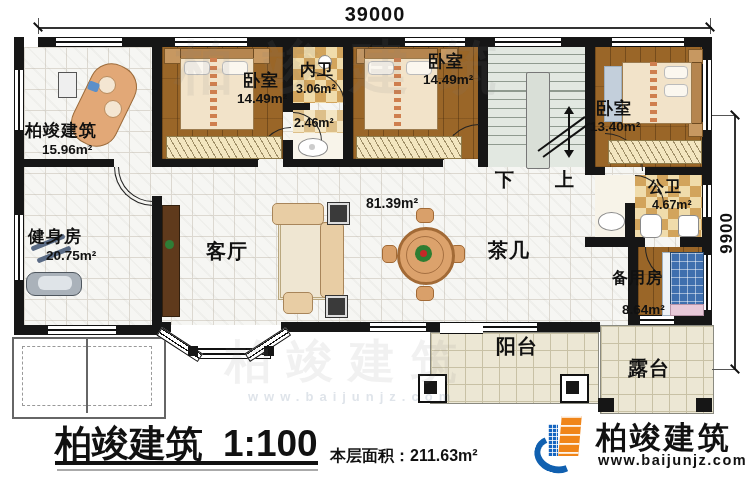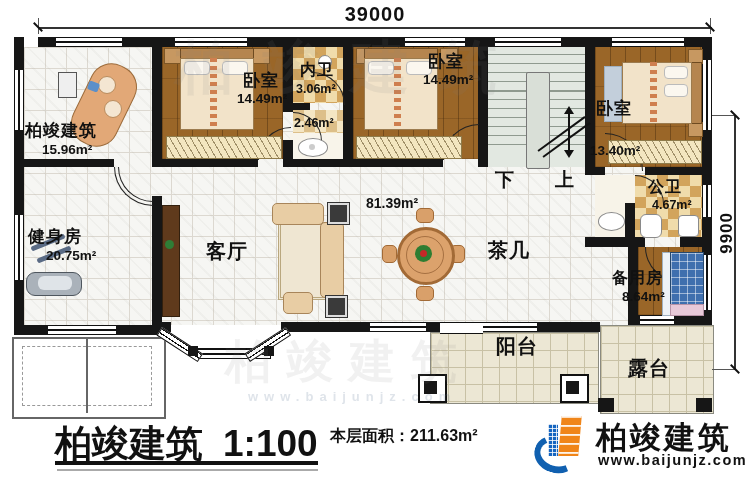--- a/index.html
+++ b/index.html
@@ -221,28 +221,28 @@
   <div class="abs lbl" style="left:28px;top:228px;">健身房</div>
   <div class="abs area" style="left:46px;top:249px;">20.75m²</div>
   <div class="abs lbl" style="left:243px;top:72px;">卧室</div>
   <div class="abs area" style="left:237px;top:92px;">14.49m²</div>
   <div class="abs lbl" style="left:300px;top:62px;font-size:16px;">内卫</div>
   <div class="abs area" style="left:296px;top:83px;font-size:12.5px;">3.06m²</div>
   <div class="abs area" style="left:294px;top:117px;font-size:12.5px;">2.46m²</div>
   <div class="abs lbl" style="left:428px;top:53px;">卧室</div>
   <div class="abs area" style="left:423px;top:73px;">14.49m²</div>
   <div class="abs lbl" style="left:596px;top:100px;">卧室</div>
-  <div class="abs area" style="left:590px;top:120px;margin-top:24px;">13.40m²</div>
+  <div class="abs area" style="left:590px;top:120px;">13.40m²</div>
   <div class="abs lbl" style="left:648px;top:179px;font-size:16px;">公卫</div>
   <div class="abs area" style="left:652px;top:199px;font-size:12.5px;">4.67m²</div>
   <div class="abs lbl big" style="left:206px;top:241px;">客厅</div>
   <div class="abs lbl big" style="left:488px;top:240px;">茶几</div>
   <div class="abs area" style="left:366px;top:196px;font-size:14px;">81.39m²</div>
   <div class="abs lbl" style="left:612px;top:270px;font-size:16px;">备用房</div>
-  <div class="abs area" style="left:622px;top:290px;">8.64m²</div>
+  <div class="abs area" style="left:622px;top:303px;">8.64m²</div>
   <div class="abs lbl big" style="left:496px;top:336px;">阳台</div>
   <div class="abs lbl big" style="left:628px;top:358px;">露台</div>
   <div class="abs lbl" style="left:495px;top:170px;font-size:19px;">下</div>
   <div class="abs lbl" style="left:555px;top:170px;font-size:19px;">上</div>
 
   <div class="abs lbl" style="left:320px;top:4px;width:110px;text-align:center;font-size:20px;letter-spacing:1px;">39000</div>
   <div class="abs dimline" style="left:38px;top:27px;width:674px;height:1.5px;"></div>
   <div class="abs" style="left:38px;top:18px;width:1px;height:16px;background:#555;"></div>
   <div class="abs" style="left:710px;top:18px;width:1px;height:16px;background:#555;"></div>
   <div class="abs tick" style="left:32px;top:26px;width:12px;height:2px;"></div>
@@ -253,21 +253,21 @@
   <div class="abs" style="left:712px;top:369px;width:24px;height:1px;background:#555;"></div>
   <div class="abs tick" style="left:729px;top:114px;width:12px;height:2px;"></div>
   <div class="abs tick" style="left:729px;top:368px;width:12px;height:2px;"></div>
 
   <div class="abs" style="left:55px;top:419px;font-size:37px;font-weight:900;color:#111;white-space:nowrap;">
     <span>柏竣建筑</span><span style="display:inline-block;width:20px;"></span><span>1:100</span>
   </div>
   <div class="abs" style="left:55px;top:461px;width:263px;height:4px;background:#111;"></div>
   <div class="abs" style="left:57px;top:469px;width:261px;height:2px;background:#aaa;"></div>
   <div class="abs" style="left:322px;top:425px;font-size:16px;font-weight:700;color:#111;">
-    <div style="display:flex;line-height:21px;">
+    <div style="display:flex;line-height:21px;margin-top:20px;">
       <span style="display:inline-block;width:88px;text-align:right;">本层面积：</span>
       <span>211.63m²</span>
     </div>
   </div>
 
   <div class="abs" style="left:534px;top:436px;width:32px;height:24px;border:6px solid transparent;border-bottom:7px solid #1060b0;border-left:6px solid #1060b0;border-radius:50%;transform:rotate(18deg);"></div>
   <div class="abs" style="left:548px;top:424px;width:10px;height:32px;background:#1565c0;background-image:linear-gradient(rgba(255,255,255,.8) 1px, transparent 1px),linear-gradient(90deg,rgba(255,255,255,.8) 1px, transparent 1px);background-size:4px 4px;"></div>
   <div class="abs" style="left:560px;top:416px;width:20px;height:40px;background:#f08519;transform:skewX(-5deg);background-image:linear-gradient(rgba(255,255,255,.9) 2px, transparent 2px);background-size:100% 9px;"></div>
   <div class="abs" style="left:596px;top:417px;font-size:31px;font-weight:900;color:#111;letter-spacing:3px;white-space:nowrap;">柏竣建筑</div>
   <div class="abs" style="left:598px;top:452px;font-size:14.5px;font-weight:700;color:#111;letter-spacing:1.5px;white-space:nowrap;">www.baijunjz.com</div>

